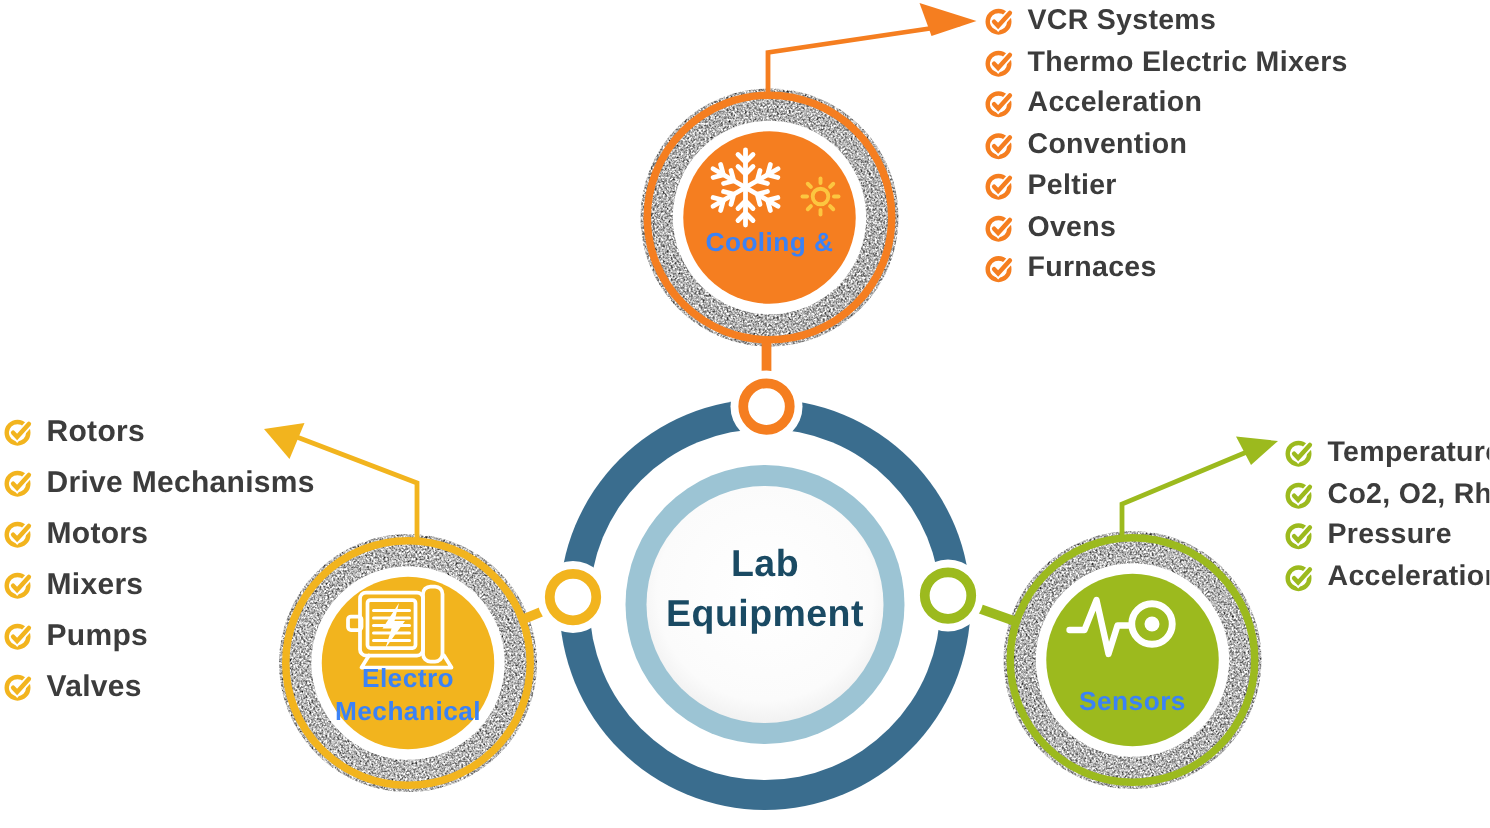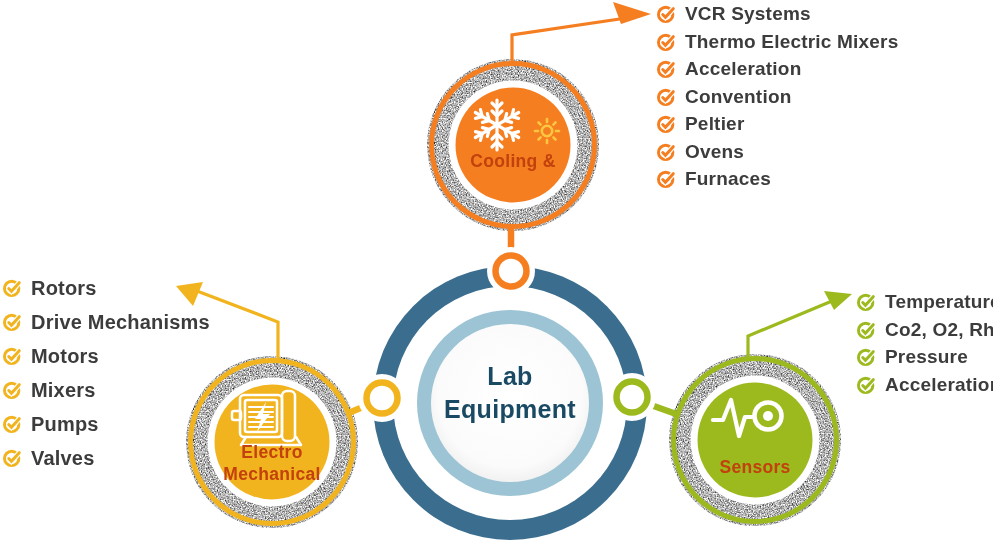--- a/index.html
+++ b/index.html
@@ -11,21 +11,21 @@
   .abs{position:absolute;}
   
   .hub-title{
     position:absolute;left:370px;top:360px;width:280px;text-align:center;
     color:#1A4A63;font-size:25px;font-weight:700;line-height:33px;letter-spacing:.3px;
   }
   
   .node{position:absolute;width:200px;height:200px;}
   .node-icon{position:absolute;left:0;width:100%;display:flex;justify-content:center;}
   .node-label{
-    position:absolute;left:0;width:100%;text-align:center;color:#c2410c;
+    position:absolute;left:0;width:100%;text-align:center;color:#3b82f6;
     font-weight:700;font-size:17.5px;letter-spacing:.3px;
   }
   .node-label .ln{display:block;}
   
   .list{position:absolute;display:flex;flex-direction:column;}
   .list-item{display:flex;align-items:center;font-weight:700;color:#3C3C3C;letter-spacing:.2px;white-space:nowrap;}
   .list-item .chk{flex:0 0 auto;margin-right:8px;width:21px;height:20px;}
   .list-cooling{left:656px;top:3px;gap:5px;font-size:19px;line-height:22.5px;}
   .list-cooling .chk{color:#F57E20;}
   .list-electro{left:2px;top:277px;gap:11.5px;font-size:20px;line-height:22.5px;}

